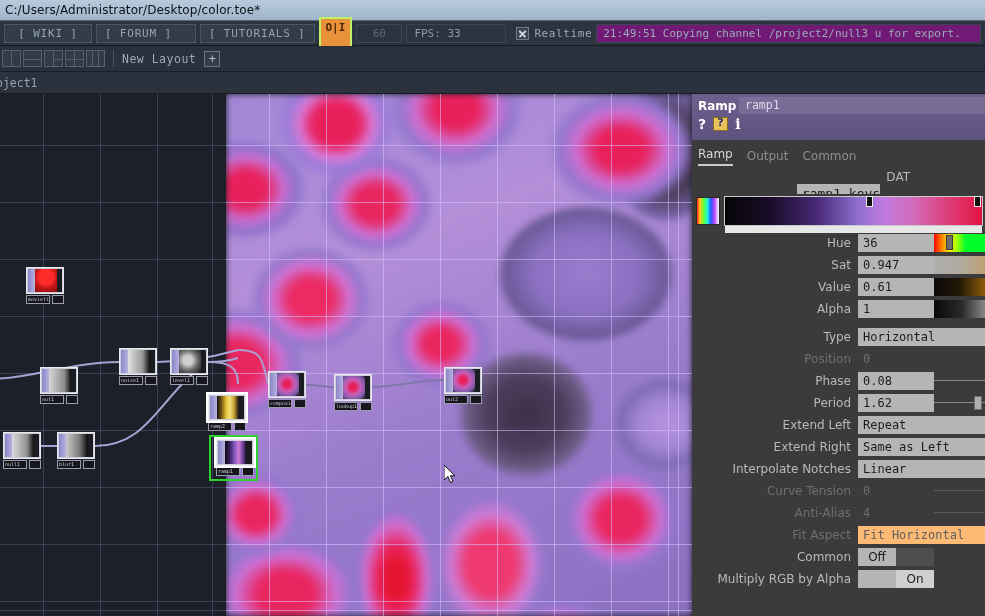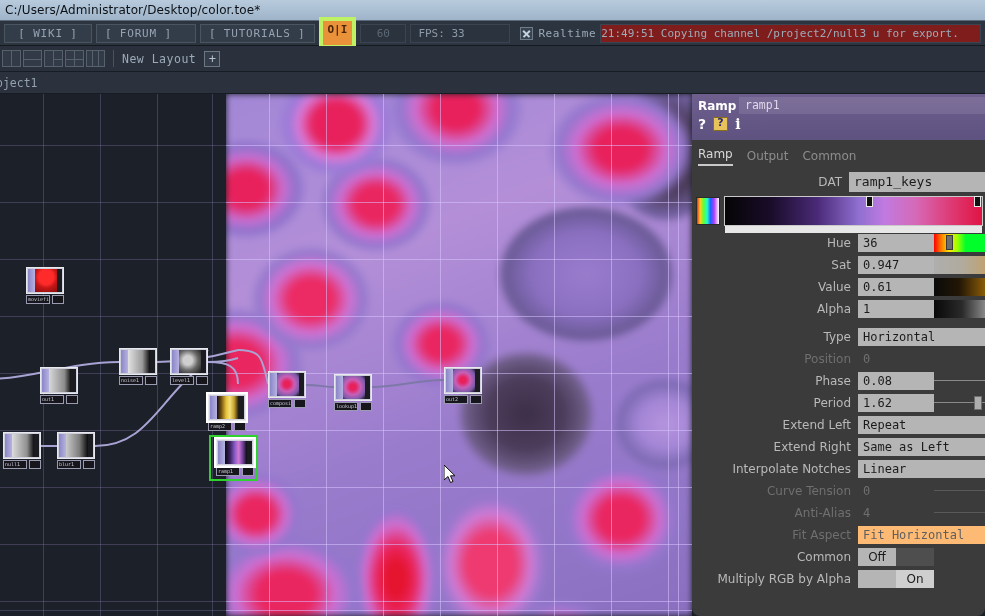--- a/index.html
+++ b/index.html
@@ -34,21 +34,21 @@
     border: 1px solid #4a5562; background: #333c49;
     color: #95a3b2; font-size: 11px; letter-spacing: .8px;
     font-family: "DejaVu Sans Mono", "Liberation Mono", monospace;
     white-space: nowrap;
   }
   .mbtn.w1 { min-width: 88px; text-align: center; }
   .mbtn.w2 { min-width: 100px; text-align: left; }
   .mbtn.w3 { min-width: 110px; text-align: center; }
   .oibtn {
     height: 32px; line-height: 17px; padding: 0 5px;
-    border: 4px solid #bef264; background: #e9923a;
+    border: 2px solid #bef264; background: #e9923a;
     color: #4b2405; font-size: 11px; font-weight: bold;
     font-family: "DejaVu Sans Mono", "Liberation Mono", monospace;
   }
   .framefld {
     height: 19px; line-height: 18px; width: 46px; text-align: center;
     border: 1px solid #3b4450; background: #2b333e;
     color: #5d6876; font-size: 11px;
     font-family: "DejaVu Sans Mono", "Liberation Mono", monospace;
   }
   .fpsfld {
@@ -66,22 +66,22 @@
     content:""; position:absolute; left:1px; top:5px; width:9px; height:1.5px;
     background:#c6d2de;
   }
   .chk::before { transform: rotate(45deg); }
   .chk::after  { transform: rotate(-45deg); }
   .rtlbl {
     color: #9aa8b6; font-size: 11px; letter-spacing: .6px;
     font-family: "DejaVu Sans Mono", "Liberation Mono", monospace;
   }
   .statusfld {
-    flex: 1; height: 19px; line-height: 18px; 
-    border: 1px solid #3b4450; background: #7f1d1d;
+    flex: 1; height: 19px; line-height: 18px; padding-left: 6px;
+    border: 1px solid #3b4450; background: #701a75;
     color: #9dabb9; font-size: 11px;
     font-family: "DejaVu Sans Mono", "Liberation Mono", monospace;
     overflow: hidden; white-space: nowrap;
   }
 
   
   .layoutbar {
     position: absolute; left: 0; top: 46px; width: 985px; height: 26px;
     background: #2a313c; border-bottom: 1px solid #171d24;
     display: flex; align-items: center; padding-left: 2px; gap: 2px;
@@ -160,21 +160,20 @@
     white-space: nowrap;
   }
   .node .label .fl { width: 12px; background:#16161c; border:1px solid #9a9ab0; }
   .node.sel .body { outline: 2px solid #ffffff; }
   .selbox { position:absolute; border: 2px solid #2fd12f; }
 
   
   .parpanel {
     position: absolute; left: 692px; top: 94px; width: 293px; height: 522px;
     background: #3b3b3b;
-    border-radius: 8px;
   }
   .par-head {
     height: 46px; background: linear-gradient(180deg,#6e5f8e,#5e5280);
     position: relative;
   }
   .par-head .opname {
     position:absolute; left:6px; top:5px; font-size: 12px; color: #ffffff;
     font-weight: bold; font-family: "DejaVu Sans","Liberation Sans",sans-serif;
   }
   .par-head .opfield {
@@ -217,21 +216,21 @@
   .pfield.full { flex: 1; }
   .pfield.num { width: 76px; }
   .pfield.ghost { background: transparent; color: #6f6f6f; }
   .pfield.ghostbox { background: #fdba74; color: #5f5f5f; flex:1; }
   .ptrack { flex: 1; height: 18px; background: #3b3b3b; position: relative; }
   .ptrack .line { position:absolute; left:0; right:0; top:8px; height:1px; background:#8a8a8a; }
   .ptrack .handle { position:absolute; top:2px; width:8px; height:14px; background:#aeaeae; border:1px solid #6d6d6d; }
   .ptrack.dim .line { background:#595959; }
 
   .colorbar { flex:1; height: 18px; }
-  .dat-row { display:flex; align-items:center; height: 24px; margin-top: 4px; }
+  .dat-row { display:flex; align-items:center; height: 24px; margin-top: 4px; flex-direction: column; }
 
   .rampstrip { display:flex; align-items:stretch; height: 30px; margin: 2px 0 6px 0; padding: 0 2px; }
   .rampthumb { width: 24px; height: 28px; margin: 1px 4px 0 2px; border:1px solid #2a2a2a; }
   .rampmain { flex:1; position: relative; border:1px solid #c9c9c9; }
   .rampgrad { position:absolute; inset:0; }
   .rampkey { position:absolute; top:-1px; width:7px; height:11px; background:#111; border:1px solid #e9e9e9; }
   .rampunder { position:absolute; left:0; right:0; bottom:-8px; height:7px; background:#e7e7e7; }
 
   .toggle { display:flex; align-items:center; height:18px; }
   .toggle .part { width: 38px; height:18px; line-height:18px; text-align:center; font-size:12px;

